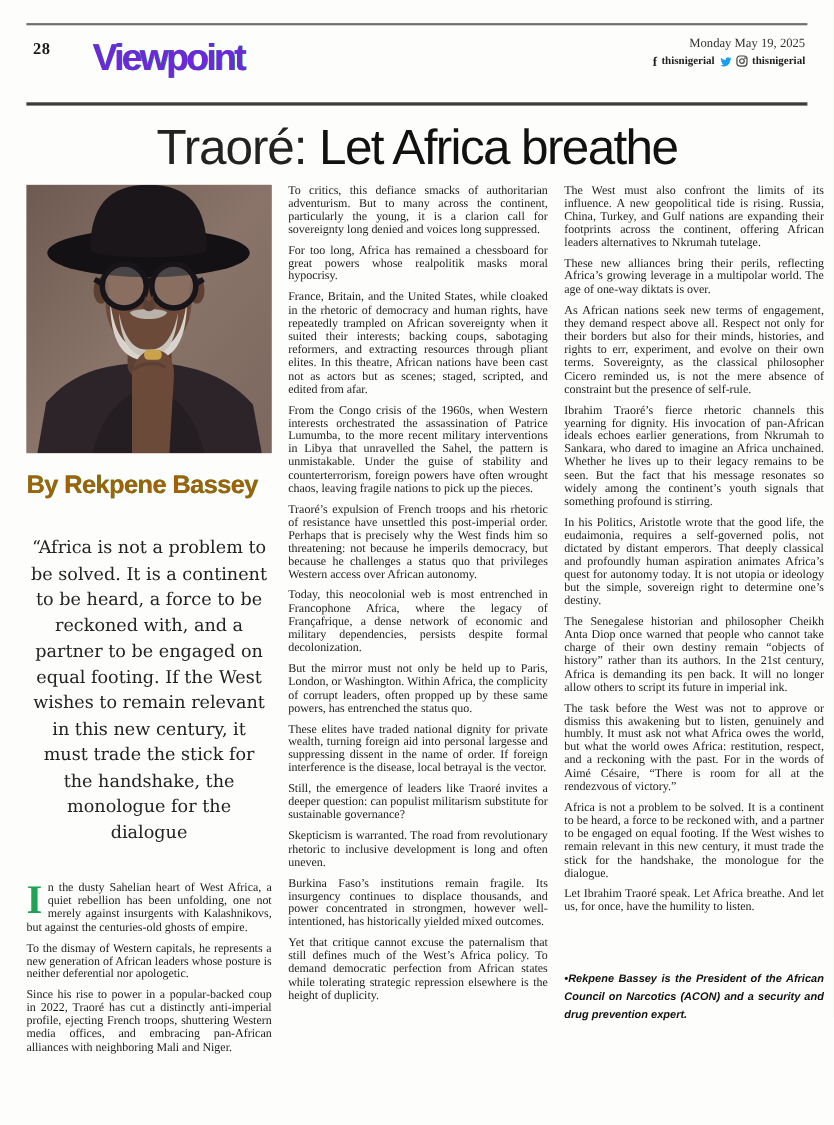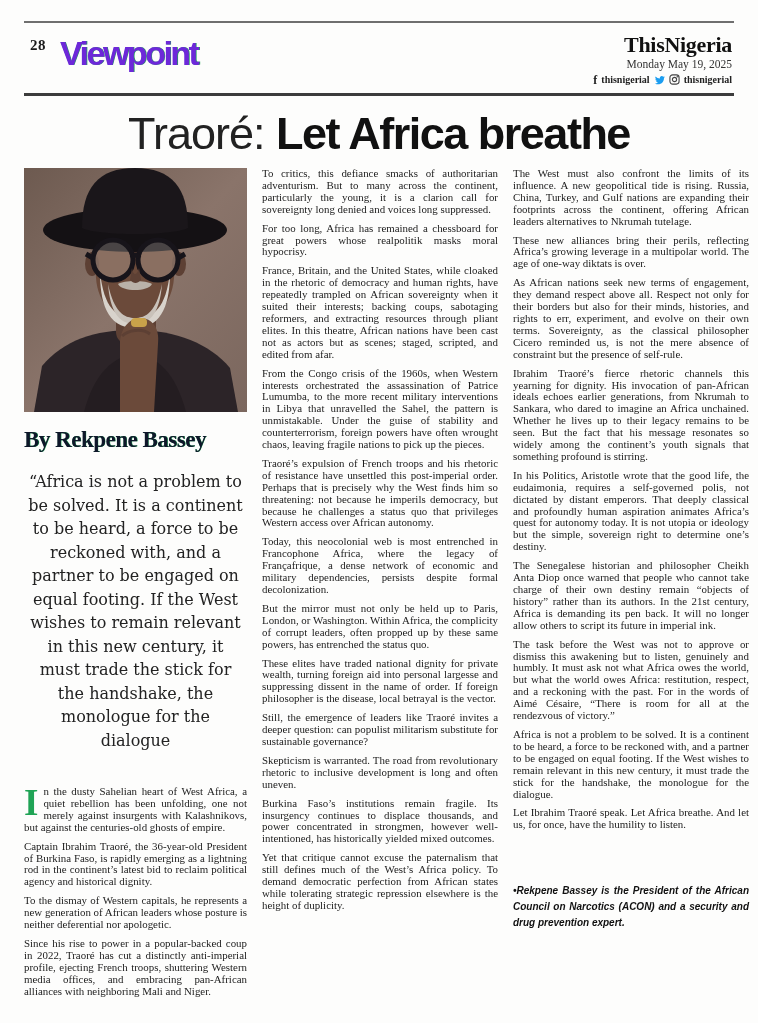--- a/index.html
+++ b/index.html
@@ -12,21 +12,21 @@
     color:#1b1b1b;
     font-family:"Liberation Serif", serif;
   }
   .inner{padding:0 24px;}
   
   .top-rule{border-top:2px solid #6f6f6f;margin-top:21px;}
   .masthead-row{
     display:flex;justify-content:space-between;align-items:flex-start;
     padding:6px 2px 4px 2px;min-height:60px;
   }
-  .mast-left{display:flex;align-items:flex-start;}
+  .mast-left{display:flex;align-items:flex-start;gap:24px;}
   .page-number{
     font-family:"Liberation Serif",serif;font-weight:bold;
     font-size:15px;margin:8px 14px 0 4px;letter-spacing:.5px;
   }
   .section-logo{
     font-family:"Liberation Sans",sans-serif;font-weight:bold;
     font-size:34px;line-height:48px;letter-spacing:-2.5px;
     color:#6d28d9;text-shadow:.6px 0 0 #1fa355;
   }
   .mast-right{text-align:right;padding-top:4px;}
@@ -46,41 +46,41 @@
   .fb-glyph{font-family:"Liberation Serif",serif;font-weight:bold;font-size:12px;line-height:10px;}
   .social-row svg{display:block;}
   .header-rule{border-top:3px solid #3c3c3c;}
   
   .headline{
     text-align:center;margin:12px 0 6px 0;
     font-family:"Liberation Sans",sans-serif;
     font-size:45px;line-height:52px;letter-spacing:-1px;white-space:nowrap;
   }
   .headline .kicker{font-weight:400;color:#222;}
-  .headline .main{font-weight:700;color:#111;letter-spacing:-1.5px;}
+  .headline .main{font-weight:400;color:#111;letter-spacing:-1.5px;}
   
   .cols{display:flex;gap:15px;margin-top:8px;align-items:flex-start;}
   .col1{width:223px;flex:0 0 223px;}
   .col2,.col3{width:236px;flex:0 0 236px;}
   .para{
     font-size:10.9px;line-height:11.9px;margin:0 0 7px 0;
     text-align:justify;text-justify:inter-word;
   }
   
   .photo-frame{width:223px;height:244px;overflow:hidden;background:#857064;}
   .photo-frame svg{display:block;}
   .byline{
-    font-family:Liberation Serif, serif;font-weight:bold;
+    font-family:Liberation Sans, sans-serif;font-weight:bold;
     font-size:23px;line-height:26px;letter-spacing:-.5px;
-    color:#0f172a;margin-top:15px;text-shadow:.4px 0 0 #1fa355;
+    color:#a16207;margin-top:15px;text-shadow:.4px 0 0 #1fa355;
   }
   .pull-quote{
     font-family:"DejaVu Serif",serif;
     font-size:16px;line-height:23.5px;text-align:center;
-    color:#222;margin-top:17px;padding:0 2px;
+    color:#222;margin-top:33px;padding:0 2px;
   }
   .lead-wrap{margin-top:34px;}
   .dropcap{
     float:left;color:#1fa355;font-family:"Liberation Serif",serif;
     font-weight:bold;font-size:37px;line-height:30px;
     padding:2px 5px 0 0;
   }
   
   .signature{
     font-family:"Liberation Sans",sans-serif;
@@ -96,21 +96,20 @@
   <div class="inner">
 
     <div class="top-rule"></div>
 
     <div class="masthead-row">
       <div class="mast-left">
         <span class="page-number">28</span>
         <span class="section-logo">Viewpoint</span>
       </div>
       <div class="mast-right">
-        <div class="paper-name">ThisNigeria</div>
         <div class="paper-date">Monday May 19, 2025</div>
         <div class="social-row">
           <span class="fb-glyph">f</span>
           <span>thisnigerial</span>
           <svg viewBox="0 0 24 24" width="11" height="11">
               <path fill="#1b9df0" d="M23 5.1c-.8.4-1.7.6-2.6.8a4.5 4.5 0 0 0-7.7 4.1A12.8 12.8 0 0 1 3.4 5.3a4.5 4.5 0 0 0 1.4 6 4.4 4.4 0 0 1-2-.6v.1a4.5 4.5 0 0 0 3.6 4.4 4.6 4.6 0 0 1-2 .1 4.5 4.5 0 0 0 4.2 3.1A9 9 0 0 1 2 20.6a12.7 12.7 0 0 0 6.9 2c8.3 0 12.8-6.9 12.8-12.8v-.6c.9-.6 1.6-1.4 2.3-2.3-.8.4-1.7.6-2.6.7a4.5 4.5 0 0 0 1.6-2.5z"></path>
             </svg>
           <svg viewBox="0 0 24 24" width="11" height="11">
               <rect x="2" y="2" width="20" height="20" rx="6" fill="none" stroke="#444" stroke-width="2.4"></rect>
               <circle cx="12" cy="12" r="4.6" fill="none" stroke="#444" stroke-width="2.4"></circle>
@@ -176,35 +175,34 @@
 
         <div class="pull-quote">“Africa is not a problem to be solved. It is a continent to be heard, a force to be reckoned with, and a partner to be engaged on equal footing. If the West wishes to remain relevant in this new century, it must trade the stick for the handshake, the monologue for the dialogue</div>
 
         <div class="lead-wrap">
           <p class="para" style="margin-bottom:7px;">
             <span class="dropcap">I</span><span>n the dusty Sahelian heart of West Africa, a quiet rebellion has been unfolding, one not merely against insurgents with Kalashnikovs, but against the centuries-old ghosts of empire.</span>
           </p>
         </div>
 
         <div>
-            <p class="para">Captain Ibrahim Traoré, the 36-year-old President of Burkina Faso, is rapidly emerging as a lightning rod in the continent’s latest bid to reclaim political agency and historical dignity.</p>
             <p class="para">To the dismay of Western capitals, he represents a new generation of African leaders whose posture is neither deferential nor apologetic.</p>
             <p class="para">Since his rise to power in a popular-backed coup in 2022, Traoré has cut a distinctly anti-imperial profile, ejecting French troops, shuttering Western media offices, and embracing pan-African alliances with neighboring Mali and Niger.</p>
           </div>
       </div>
 
       <div class="col2">
           <p class="para">To critics, this defiance smacks of authoritarian adventurism. But to many across the continent, particularly the young, it is a clarion call for sovereignty long denied and voices long suppressed.</p>
           <p class="para">For too long, Africa has remained a chessboard for great powers whose realpolitik masks moral hypocrisy.</p>
           <p class="para">France, Britain, and the United States, while cloaked in the rhetoric of democracy and human rights, have repeatedly trampled on African sovereignty when it suited their interests; backing coups, sabotaging reformers, and extracting resources through pliant elites. In this theatre, African nations have been cast not as actors but as scenes; staged, scripted, and edited from afar.</p>
           <p class="para">From the Congo crisis of the 1960s, when Western interests orchestrated the assassination of Patrice Lumumba, to the more recent military interventions in Libya that unravelled the Sahel, the pattern is unmistakable. Under the guise of stability and counterterrorism, foreign powers have often wrought chaos, leaving fragile nations to pick up the pieces.</p>
           <p class="para">Traoré’s expulsion of French troops and his rhetoric of resistance have unsettled this post-imperial order. Perhaps that is precisely why the West finds him so threatening: not because he imperils democracy, but because he challenges a status quo that privileges Western access over African autonomy.</p>
           <p class="para">Today, this neocolonial web is most entrenched in Francophone Africa, where the legacy of Françafrique, a dense network of economic and military dependencies, persists despite formal decolonization.</p>
           <p class="para">But the mirror must not only be held up to Paris, London, or Washington. Within Africa, the complicity of corrupt leaders, often propped up by these same powers, has entrenched the status quo.</p>
-          <p class="para">These elites have traded national dignity for private wealth, turning foreign aid into personal largesse and suppressing dissent in the name of order. If foreign philosopher is the disease, local betrayal is the vector.</p>
+          <p class="para">These elites have traded national dignity for private wealth, turning foreign aid into personal largesse and suppressing dissent in the name of order. If foreign interference is the disease, local betrayal is the vector.</p>
           <p class="para">Still, the emergence of leaders like Traoré invites a deeper question: can populist militarism substitute for sustainable governance?</p>
           <p class="para">Skepticism is warranted. The road from revolutionary rhetoric to inclusive development is long and often uneven.</p>
           <p class="para">Burkina Faso’s institutions remain fragile. Its insurgency continues to displace thousands, and power concentrated in strongmen, however well-intentioned, has historically yielded mixed outcomes.</p>
           <p class="para">Yet that critique cannot excuse the paternalism that still defines much of the West’s Africa policy. To demand democratic perfection from African states while tolerating strategic repression elsewhere is the height of duplicity.</p>
         </div>
 
       <div class="col3">
         <div>
             <p class="para">The West must also confront the limits of its influence. A new geopolitical tide is rising. Russia, China, Turkey, and Gulf nations are expanding their footprints across the continent, offering African leaders alternatives to Nkrumah tutelage.</p>
             <p class="para">These new alliances bring their perils, reflecting Africa’s growing leverage in a multipolar world. The age of one-way diktats is over.</p>

